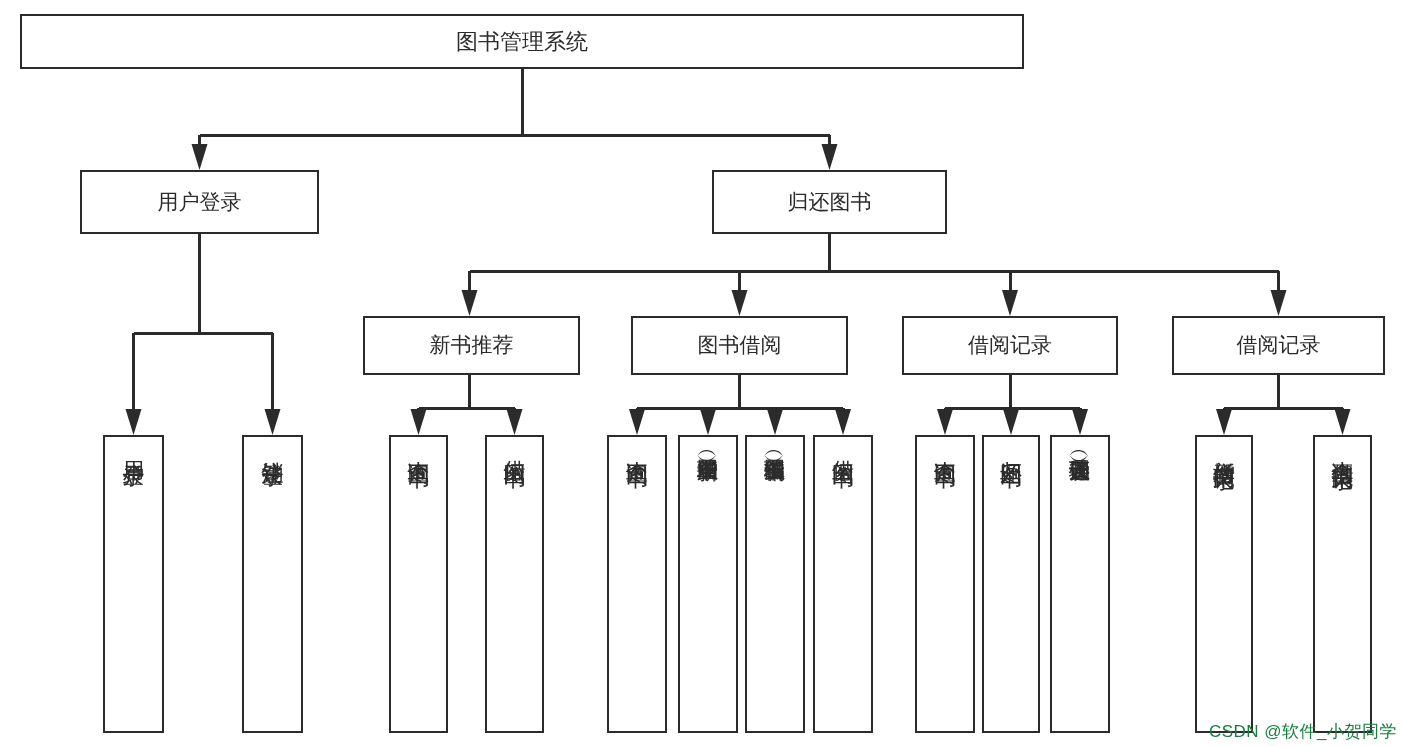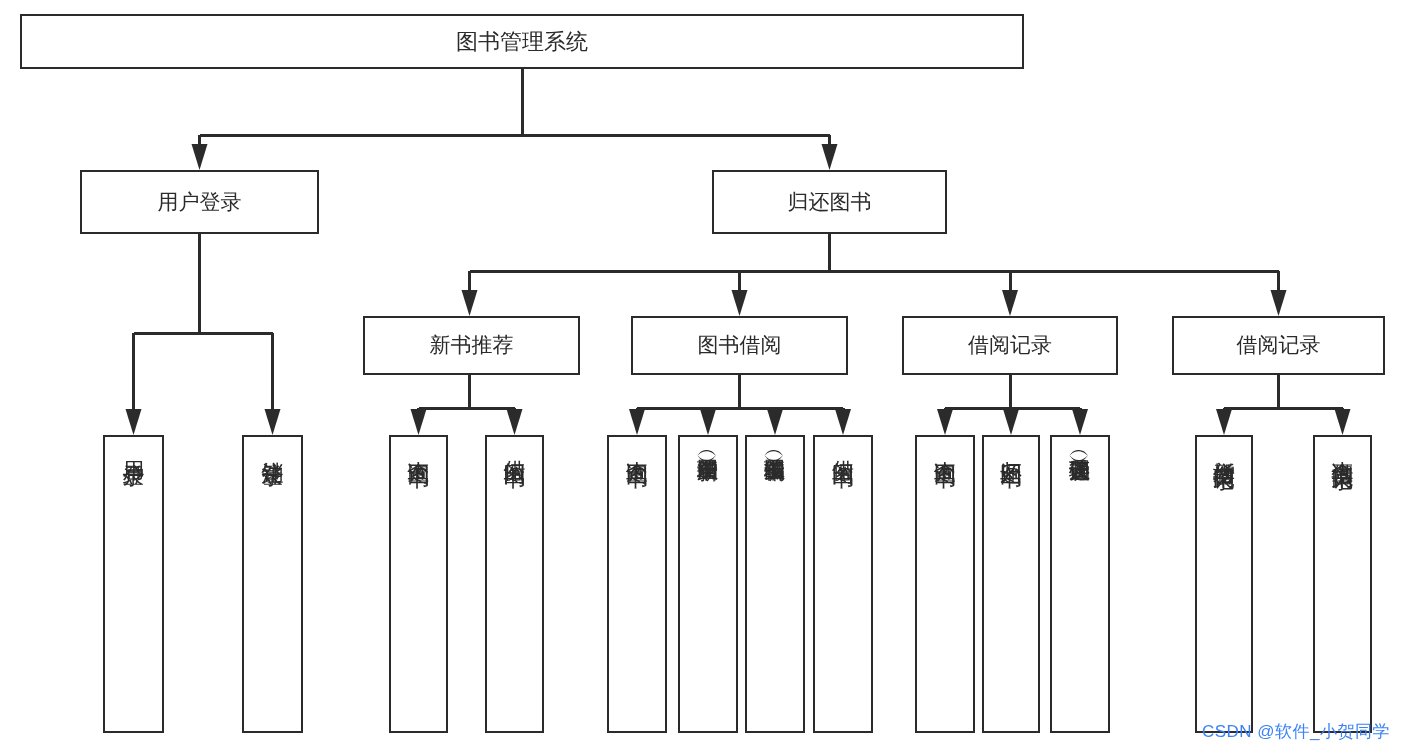--- a/index.html
+++ b/index.html
@@ -56,24 +56,24 @@
     letter-spacing: 2px;
     line-height: 1;
     white-space: nowrap;
   }
   .node.vertical.tall-text .node-label {
     font-size: 21px;
     letter-spacing: 0px;
   }
   #watermark {
     position: absolute;
-    right: 15px;
+    right: 8px;
     bottom: 4px;
     font-size: 17px;
-    color: #3b82f6;
+    color: #15803d;
     letter-spacing: 0.5px;
     white-space: nowrap;
     user-select: none;
     text-align: center;
   }
 </style>
 </head>
 <body>
 
 <div id="canvas">

